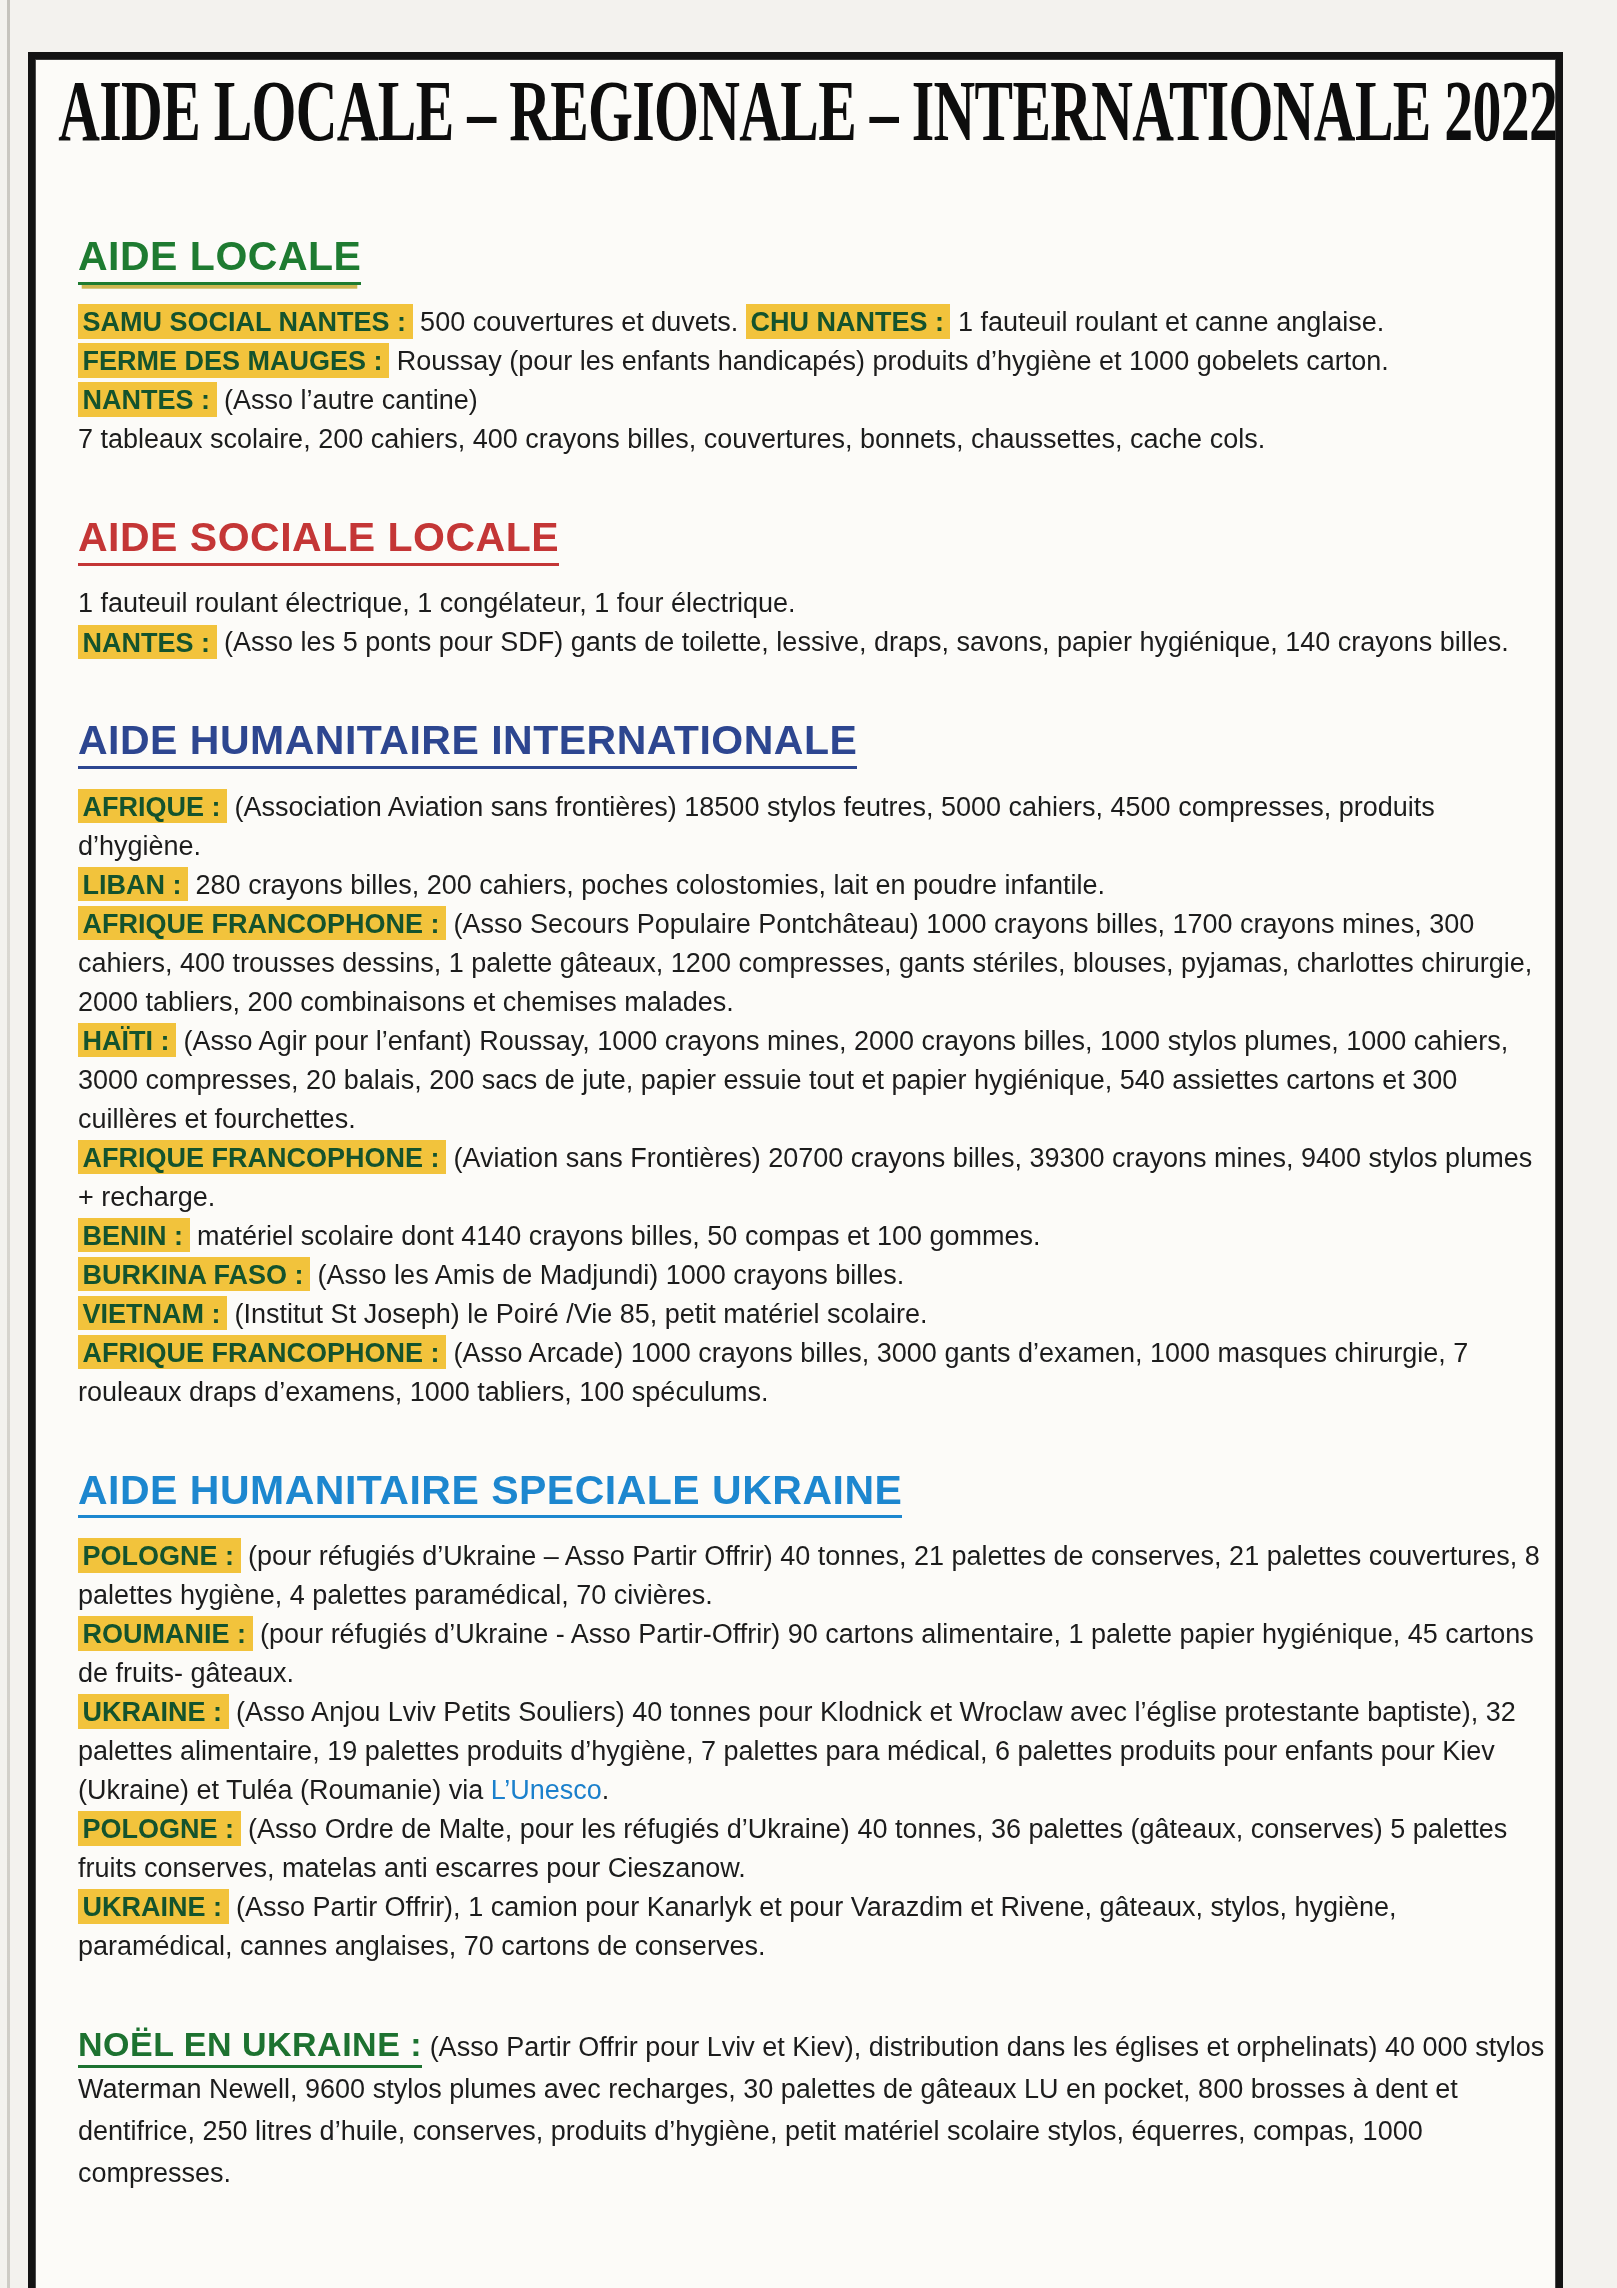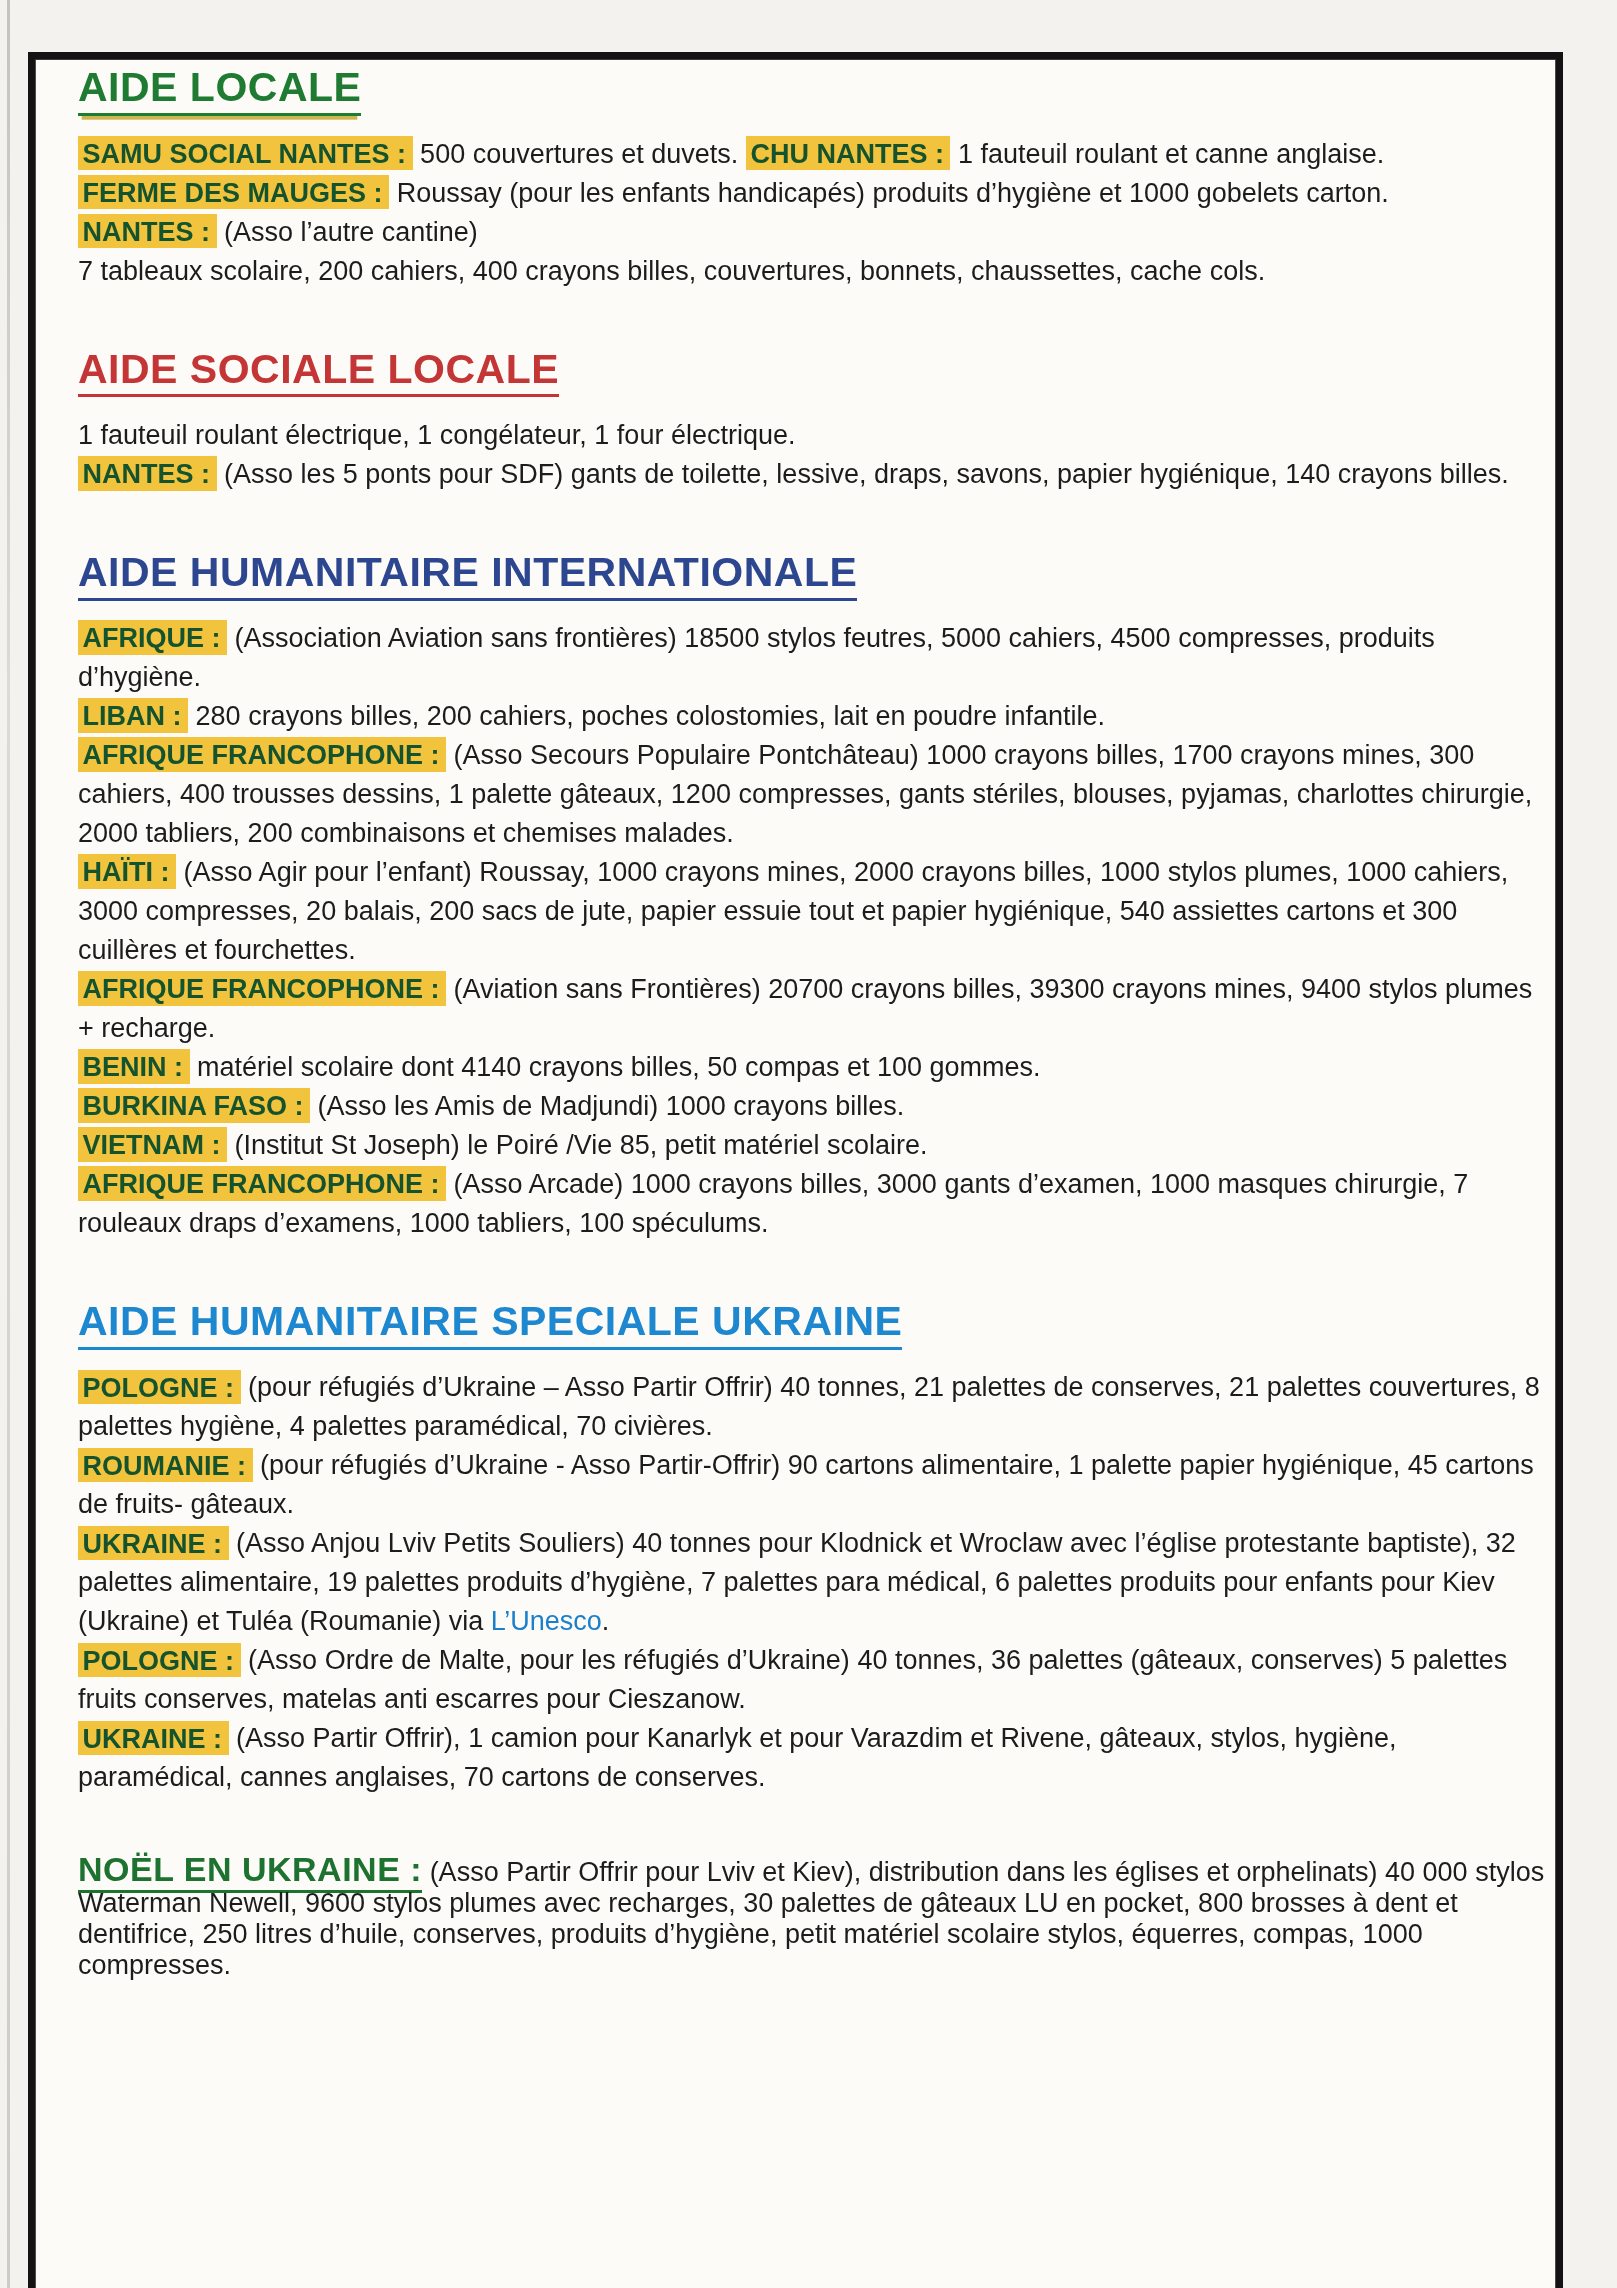--- a/index.html
+++ b/index.html
@@ -58,21 +58,21 @@
     line-height:1.05;
     border-bottom:3.7px solid currentColor;
     padding-bottom:3.7px;
   }
   p.doc-line{
     margin:0;
     font-size:27px;
     line-height:39px;
     max-width:1504px;
   }
-  section[data-name="section-noel-en-ukraine"] p.doc-line{line-height:31px;font-size:27px;}
+  section[data-name="section-noel-en-ukraine"] p.doc-line{line-height:42px;font-size:27px;}
   .seg-label{
     background:var(--highlight);
     font-weight:700;
     padding:2.8px 6.5px 1.8px 4.6px;
     color:#14532d;
   }
   .seg-bold{font-weight:400;}
   .seg-text{font-weight:400;}
   .seg-link{font-weight:400;color:var(--link-blue);}
   .seg-head{
@@ -83,20 +83,23 @@
     padding-bottom:1.8px;
   }
 </style>
 </head>
 <body data-name="scanned-document-page">
 
 <div class="scan-edge" data-name="scan-edge-artifact"></div>
 
 <div class="frame" data-name="page-border-frame">
   <div class="content" data-name="document-content">
+    <header class="doc-header" data-name="document-header">
+      <h1 class="doc-title" data-name="page-title">AIDE LOCALE – REGIONALE – INTERNATIONALE 2022</h1>
+    </header>
     <main data-name="document-sections">
         <section class="doc-section" data-name="section-aide-locale"><h2 class="sec-heading" data-name="section-heading-aide-locale" style="color: rgb(30, 123, 49); box-shadow: rgb(205, 182, 81) 0px 7.4px 0px -3.7px;">AIDE LOCALE</h2><div data-name="heading-break"></div><p class="doc-line" data-name="document-line"><span class="seg-label" data-name="highlight-label">SAMU SOCIAL NANTES :</span><span class="seg-text" data-name="body-text"> 500 couvertures et duvets. </span><span class="seg-label" data-name="highlight-label">CHU NANTES :</span><span class="seg-text" data-name="body-text"> 1 fauteuil roulant et canne anglaise.</span></p><p class="doc-line" data-name="document-line"><span class="seg-label" data-name="highlight-label">FERME DES MAUGES :</span><span class="seg-bold" data-name="bold-text"> Roussay (pour les enfants handicapés)</span><span class="seg-text" data-name="body-text"> produits d’hygiène et 1000 gobelets carton.</span></p><p class="doc-line" data-name="document-line"><span class="seg-label" data-name="highlight-label">NANTES :</span><span class="seg-bold" data-name="bold-text"> (Asso l’autre cantine)</span></p><p class="doc-line" data-name="document-line"><span class="seg-text" data-name="body-text">7 tableaux scolaire, 200 cahiers, 400 crayons billes, couvertures, bonnets, chaussettes, cache cols.</span></p></section>
         <section class="doc-section" data-name="section-aide-sociale-locale"><h2 class="sec-heading" data-name="section-heading-aide-sociale-locale" style="color: rgb(196, 54, 54);">AIDE SOCIALE LOCALE</h2><div data-name="heading-break"></div><p class="doc-line" data-name="document-line"><span class="seg-text" data-name="body-text">1 fauteuil roulant électrique, 1 congélateur, 1 four électrique.</span></p><p class="doc-line" data-name="document-line"><span class="seg-label" data-name="highlight-label">NANTES :</span><span class="seg-bold" data-name="bold-text"> (Asso les 5 ponts pour SDF)</span><span class="seg-text" data-name="body-text"> gants de toilette, lessive, draps, savons, papier hygiénique, 140 crayons billes.</span></p></section>
         <section class="doc-section" data-name="section-aide-humanitaire-internationale"><h2 class="sec-heading" data-name="section-heading-aide-humanitaire-internationale" style="color: rgb(45, 70, 144);">AIDE HUMANITAIRE INTERNATIONALE</h2><div data-name="heading-break"></div><p class="doc-line" data-name="document-line"><span class="seg-label" data-name="highlight-label">AFRIQUE :</span><span class="seg-bold" data-name="bold-text"> (Association Aviation sans frontières)</span><span class="seg-text" data-name="body-text"> 18500 stylos feutres, 5000 cahiers, 4500 compresses, produits d’hygiène.</span></p><p class="doc-line" data-name="document-line"><span class="seg-label" data-name="highlight-label">LIBAN :</span><span class="seg-text" data-name="body-text"> 280 crayons billes, 200 cahiers, poches colostomies, lait en poudre infantile.</span></p><p class="doc-line" data-name="document-line"><span class="seg-label" data-name="highlight-label">AFRIQUE FRANCOPHONE :</span><span class="seg-bold" data-name="bold-text"> (Asso Secours Populaire Pontchâteau)</span><span class="seg-text" data-name="body-text"> 1000 crayons billes, 1700 crayons mines, 300 cahiers, 400 trousses dessins, 1 palette gâteaux, 1200 compresses, gants stériles, blouses, pyjamas, charlottes chirurgie, 2000 tabliers, 200 combinaisons et chemises malades.</span></p><p class="doc-line" data-name="document-line"><span class="seg-label" data-name="highlight-label">HAÏTI :</span><span class="seg-bold" data-name="bold-text"> (Asso Agir pour l’enfant) Roussay,</span><span class="seg-text" data-name="body-text"> 1000 crayons mines, 2000 crayons billes, 1000 stylos plumes, 1000 cahiers, 3000 compresses, 20 balais, 200 sacs de jute, papier essuie tout et papier hygiénique, 540 assiettes cartons et 300 cuillères et fourchettes.</span></p><p class="doc-line" data-name="document-line"><span class="seg-label" data-name="highlight-label">AFRIQUE FRANCOPHONE :</span><span class="seg-bold" data-name="bold-text"> (Aviation sans Frontières)</span><span class="seg-text" data-name="body-text"> 20700 crayons billes, 39300 crayons mines, 9400 stylos plumes + recharge.</span></p><p class="doc-line" data-name="document-line"><span class="seg-label" data-name="highlight-label">BENIN :</span><span class="seg-text" data-name="body-text"> matériel scolaire dont 4140 crayons billes, 50 compas et 100 gommes.</span></p><p class="doc-line" data-name="document-line"><span class="seg-label" data-name="highlight-label">BURKINA FASO :</span><span class="seg-bold" data-name="bold-text"> (Asso les Amis de Madjundi)</span><span class="seg-text" data-name="body-text"> 1000 crayons billes.</span></p><p class="doc-line" data-name="document-line"><span class="seg-label" data-name="highlight-label">VIETNAM :</span><span class="seg-bold" data-name="bold-text"> (Institut St Joseph) le Poiré /Vie 85,</span><span class="seg-text" data-name="body-text"> petit matériel scolaire.</span></p><p class="doc-line" data-name="document-line"><span class="seg-label" data-name="highlight-label">AFRIQUE FRANCOPHONE :</span><span class="seg-bold" data-name="bold-text"> (Asso Arcade)</span><span class="seg-text" data-name="body-text"> 1000 crayons billes, 3000 gants d’examen, 1000 masques chirurgie, 7 rouleaux draps d’examens, 1000 tabliers, 100 spéculums.</span></p></section>
         <section class="doc-section" data-name="section-aide-humanitaire-speciale-ukraine"><h2 class="sec-heading" data-name="section-heading-aide-humanitaire-speciale-ukraine" style="color: rgb(29, 135, 207);">AIDE HUMANITAIRE SPECIALE UKRAINE</h2><div data-name="heading-break"></div><p class="doc-line" data-name="document-line"><span class="seg-label" data-name="highlight-label">POLOGNE :</span><span class="seg-bold" data-name="bold-text"> (pour réfugiés d’Ukraine – Asso Partir Offrir)</span><span class="seg-text" data-name="body-text"> 40 tonnes, 21 palettes de conserves, 21 palettes couvertures, 8 palettes hygiène, 4 palettes paramédical, 70 civières.</span></p><p class="doc-line" data-name="document-line"><span class="seg-label" data-name="highlight-label">ROUMANIE :</span><span class="seg-bold" data-name="bold-text"> (pour réfugiés d’Ukraine - Asso Partir-Offrir)</span><span class="seg-text" data-name="body-text"> 90 cartons alimentaire, 1 palette papier hygiénique, 45 cartons de fruits- gâteaux.</span></p><p class="doc-line" data-name="document-line"><span class="seg-label" data-name="highlight-label">UKRAINE :</span><span class="seg-bold" data-name="bold-text"> (Asso Anjou Lviv Petits Souliers)</span><span class="seg-text" data-name="body-text"> 40 tonnes pour Klodnick et Wroclaw avec l’église protestante baptiste), 32 palettes alimentaire, 19 palettes produits d’hygiène, 7 palettes para médical, 6 palettes produits pour enfants pour Kiev (Ukraine) et Tuléa (Roumanie) via </span><span class="seg-link" data-name="link-text">L’Unesco</span><span class="seg-bold" data-name="bold-text">.</span></p><p class="doc-line" data-name="document-line"><span class="seg-label" data-name="highlight-label">POLOGNE :</span><span class="seg-bold" data-name="bold-text"> (Asso Ordre de Malte, pour les réfugiés d’Ukraine)</span><span class="seg-text" data-name="body-text"> 40 tonnes, 36 palettes (gâteaux, conserves) 5 palettes fruits conserves, matelas anti escarres pour Cieszanow.</span></p><p class="doc-line" data-name="document-line"><span class="seg-label" data-name="highlight-label">UKRAINE :</span><span class="seg-bold" data-name="bold-text"> (Asso Partir Offrir),</span><span class="seg-text" data-name="body-text"> 1 camion pour Kanarlyk et pour Varazdim et Rivene, gâteaux, stylos, hygiène, paramédical, cannes anglaises, 70 cartons de conserves.</span></p></section>
         <section class="doc-section" data-name="section-noel-en-ukraine">
           <p class="doc-line" data-name="document-line"><span class="seg-head" data-name="inline-section-heading" style="color: rgb(29, 114, 48);">NOËL EN UKRAINE :</span><span class="seg-bold" data-name="bold-text"> (Asso Partir Offrir</span><span class="seg-text" data-name="body-text"> pour Lviv et Kiev), distribution dans les églises et orphelinats) </span><span class="seg-bold" data-name="bold-text">40 000 stylos Waterman Newell, 9600 stylos plumes avec recharges, 30 palettes de gâteaux LU en pocket,</span><span class="seg-text" data-name="body-text"> 800 brosses à dent et dentifrice, 250 litres d’huile, conserves, produits d’hygiène, petit matériel scolaire stylos, équerres, compas, 1000 compresses.</span></p>
         </section>
       </main>
   </div>

